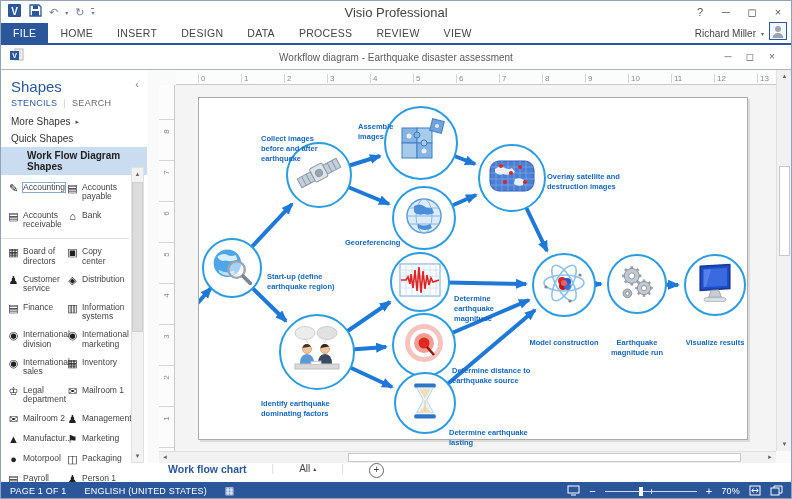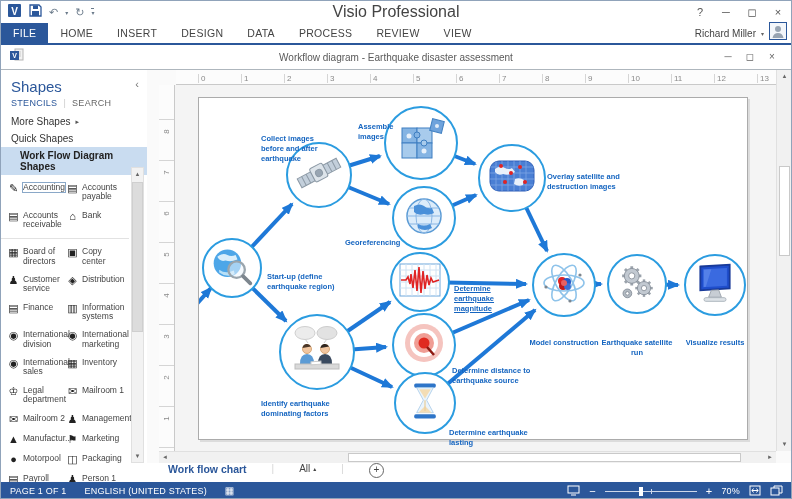--- a/index.html
+++ b/index.html
@@ -3,21 +3,21 @@
 <meta charset="utf-8">
 <style>
   html,body{margin:0;padding:0;background:#e6e6e6;}
   .win{position:relative;width:792px;height:499px;background:#fff;border:1px solid #90a3ba;
        font-family:"Liberation Sans",sans-serif;overflow:hidden;box-sizing:border-box;}
   
   .titlebar{position:absolute;left:0;top:0;width:100%;height:22px;display:flex;align-items:center;}
   .qat{display:flex;align-items:center;gap:7px;padding-left:6px;}
   .qat .g{font-size:11px;color:#6a7a8a;line-height:1;}
   .qat .dd{font-size:6px;color:#6a7a8a;}
-  .apptitle{position:absolute;left:0;right:0;text-align:center;font-size:16px;color:#444;}
+  .apptitle{position:absolute;left:0;right:0;text-align:center;font-size:13px;color:#444;}
   .wctrl{margin-left:auto;display:flex;gap:0;z-index:2;}
   .wctrl span{width:26px;text-align:center;font-size:11px;color:#555;line-height:22px;}
   
   .tabrow{position:absolute;left:0;top:22px;width:100%;height:20px;display:flex;align-items:stretch;}
   .rtab{padding:0 12px;font-size:10.5px;color:#444;line-height:20px;letter-spacing:.3px;}
   .rtab.active{background:#2b579a;color:#fff;}
   .userarea{margin-left:auto;display:flex;align-items:center;gap:5px;padding-right:4px;}
   .username{font-size:10px;color:#444;}
   .userarea .dd{font-size:6px;color:#666;}
   .blueline{position:absolute;left:0;top:42px;width:100%;height:2px;background:#2b579a;}
@@ -32,21 +32,21 @@
   
   .panel{position:absolute;left:0;top:0;width:146px;height:100%;background:#fff;border-right:1px solid #d0d0d0;overflow:hidden;}
   .shapes-h{margin:8px 8px 1px 10px;font-size:15px;color:#2b579a;display:flex;}
   .collapse{margin-left:auto;color:#777;font-size:11px;}
   .ptabs{display:flex;gap:6px;padding:2px 10px 5px;font-size:9px;letter-spacing:.3px;align-items:center;}
   .ptab{color:#666;}
   .ptab.active{color:#2b579a;font-weight:normal;}
   .ptabsep{color:#ccc;}
   .pnav{padding:3px 10px;font-size:10px;color:#333;display:flex;align-items:center;gap:5px;}
   .pnav .arr{font-size:7px;color:#555;}
-  .stencil-h{padding:3px 19px;font-size:10px;font-weight:bold;color:#222;background:#c9dcf0;}
+  .stencil-h{padding:3px 26px;font-size:10px;font-weight:bold;color:#222;background:#c9dcf0;}
   .slist{padding:8px 4px 0 6px;width:118px;display:grid;grid-template-columns:59px 59px;row-gap:9px;}
   .slist.grp1{border-bottom:1px solid #e2e2e2;padding-bottom:9px;}
   .sitem{display:flex;gap:3px;align-items:flex-start;}
   .sglyph{font-size:11px;line-height:11px;color:#222;width:13px;flex:none;text-align:center;}
   .slabel{font-size:8.5px;line-height:1.1;color:#444;}
   .slabel.sel{outline:1px solid #8aa8c8;background:#fff;}
   .pscroll{position:absolute;right:3px;top:97px;width:13px;height:296px;background:#f2f2f2;border:1px solid #e0e0e0;box-sizing:border-box;}
   .pscroll .btn{position:absolute;left:0;width:11px;height:12px;font-size:6px;color:#666;text-align:center;line-height:12px;background:#f2f2f2;}
   .pscroll .thumb{position:absolute;left:0;top:14px;width:11px;height:150px;background:#dcdcdc;border:1px solid #cfcfcf;box-sizing:border-box;}
   
@@ -543,26 +543,26 @@
             <path d="M20,32 l8,-0.5 3,8 h-14z" fill="#c7cdd4" stroke="#9aa2ab"></path>
             <rect x="12" y="40" width="24" height="4" rx="2" fill="#dde2e7" stroke="#aab2ba"></rect>
           </svg></span>
         </div>
 
         <div class="dlabel" style="left:62px;top:16px;width:74px;">Collect images before and after earthquake</div>
         <div class="dlabel" style="left:159px;top:4px;width:52px;">Assemble images</div>
         <div class="dlabel" style="left:348px;top:54px;width:88px;">Overlay satellite and destruction images</div>
         <div class="dlabel" style="left:146px;top:120px;width:70px;">Georeferencing</div>
         <div class="dlabel" style="left:68px;top:154px;width:80px;">Start-up (define earthquake region)</div>
-        <div class="dlabel" style="left:255px;top:166px;width:62px;text-decoration:underline;">Determine earthquake magnitude</div>
+        <div class="dlabel" style="left:255px;top:176px;width:62px;">Determine earthquake magnitude</div>
         <div class="dlabel" style="left:253px;top:248px;width:100px;">Determine distance to earthquake source</div>
         <div class="dlabel" style="left:62px;top:281px;width:92px;">Identify earthquake dominating factors</div>
         <div class="dlabel" style="left:250px;top:310px;width:88px;">Determine earthquake lasting</div>
         <div class="dlabel" style="left:330px;top:220px;width:70px;text-align:center;">Model construction</div>
-        <div class="dlabel" style="left:400px;top:220px;width:76px;text-align:center;">Earthquake satellite run</div>
+        <div class="dlabel" style="left:400px;top:220px;width:76px;text-align:center;">Earthquake magnitude run</div>
         <div class="dlabel" style="left:485px;top:220px;width:62px;text-align:center;">Visualize results</div>
       </div>
 
       <div class="vscroll">
         <div class="btn" style="top:0;">▲</div>
         <div class="thumb"></div>
         <div class="btn" style="bottom:0;">▼</div>
       </div>
       <div class="hscroll">
         <div class="btn" style="left:0;">◄</div>

